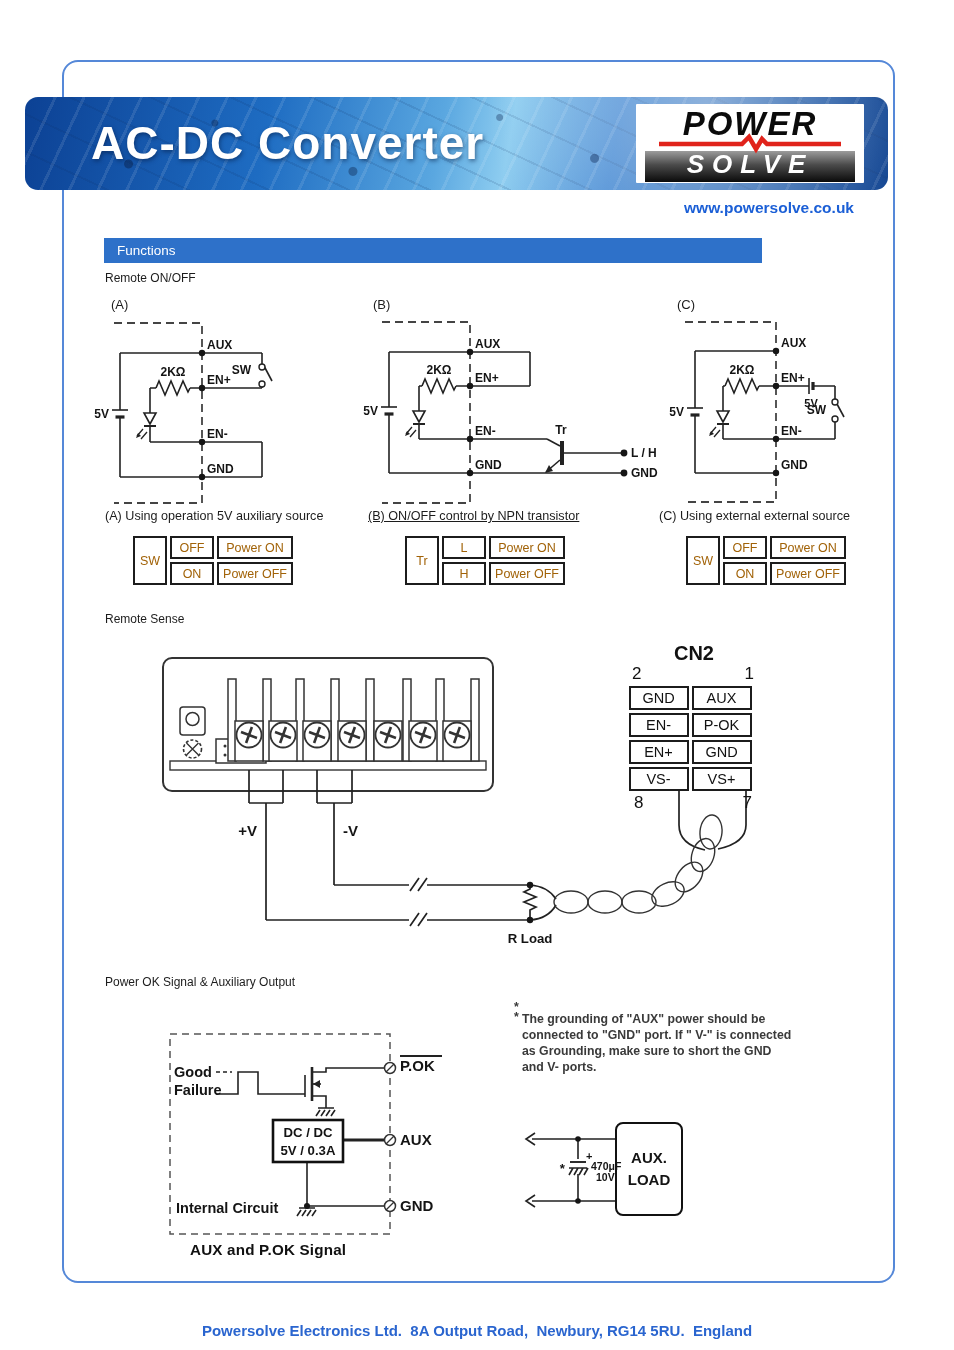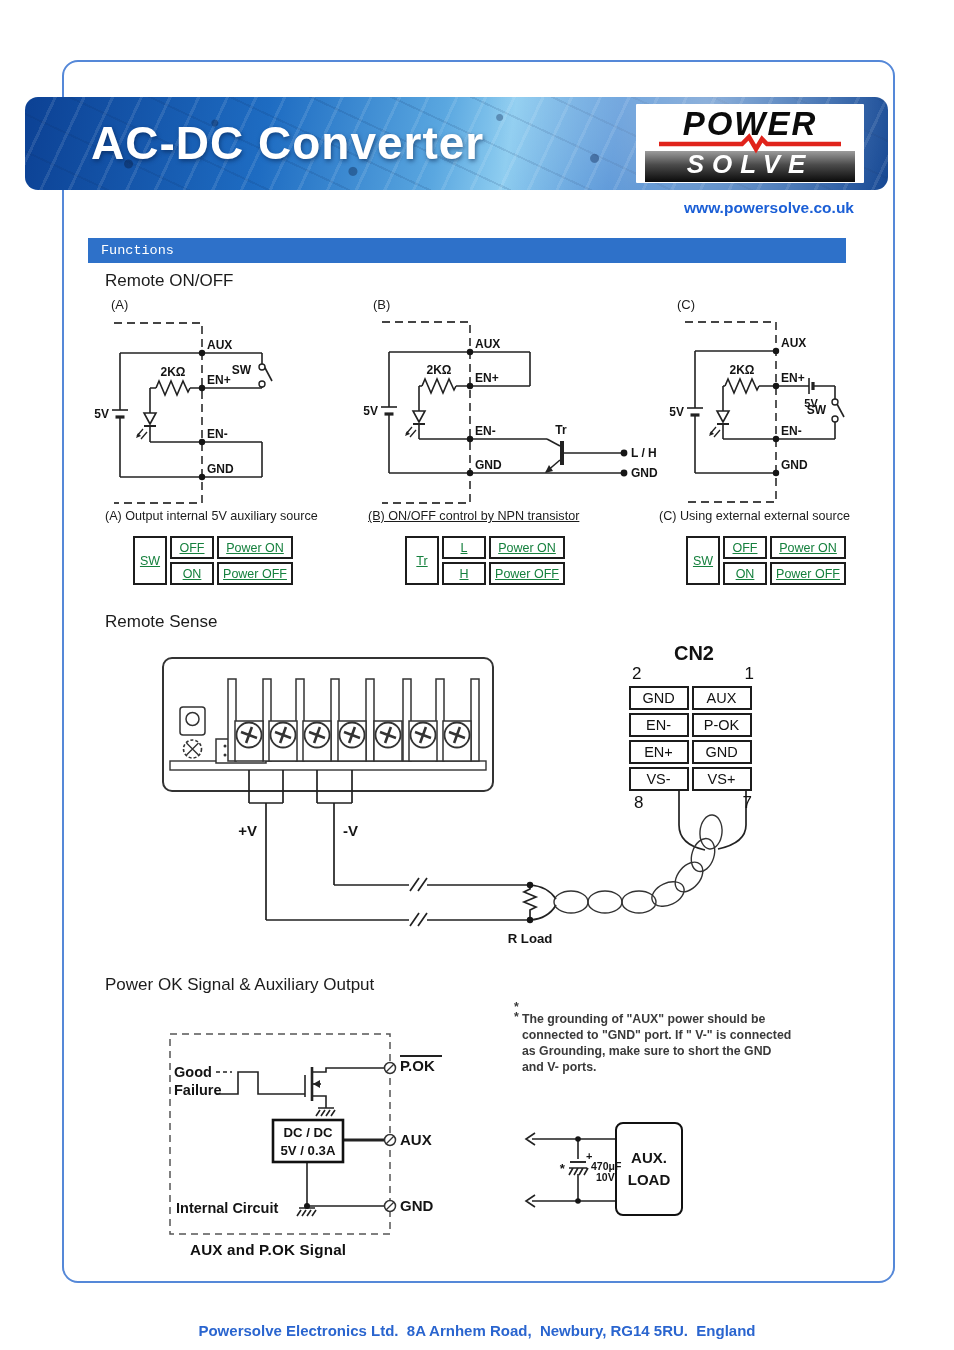--- a/index.html
+++ b/index.html
@@ -26,29 +26,29 @@
   .logo{position:absolute;right:24px;top:7px;width:228px;height:79px;background:#fff;border-radius:1px;
     padding:4px 9px 6px;box-sizing:border-box;}
   .logo-top{font-size:33px;font-style:italic;font-weight:900;letter-spacing:2px;color:#0b0b0b;
     line-height:.95;text-align:center;}
   .logo-spike{display:block;margin:-3px auto 0;}
   .logo-bottom{margin-top:1px;background:linear-gradient(180deg,#9c9c9c,#4a4a4a 45%,#0a0a0a);
     color:#fff;font-style:italic;font-weight:900;font-size:26px;letter-spacing:8px;text-align:center;
     padding:0 2px 3px;line-height:1.05;}
   .url{right:100px;top:199px;font-weight:700;font-size:15.5px;color:var(--link-blue,#1b5fd6);cursor:pointer;}
   
-  .fbar{left:88px;top:238px;width:758px;height:25px;background:var(--bar-blue,#2e71c9);font-family:Liberation Mono, monospace;}
+  .fbar{left:104px;top:238px;width:658px;height:25px;background:var(--bar-blue,#2e71c9);}
   .fbar span{display:block;color:#fff;font-size:13.5px;line-height:25px;padding-left:13px;}
-  .h-small{font-size:17px;color:#1c1c1c;}
+  .h-small{font-size:12px;color:#1c1c1c;}
   .diag-letter{font-size:13px;color:#1c1c1c;}
   .caption{font-size:12.6px;color:#1c1c1c;}
   
   .tbl{display:grid;grid-template-columns:34px 44px 76px;grid-auto-rows:23px;gap:3px;}
   .tbl .cell{border:2px solid #1c1c1c;background:#fff;display:flex;align-items:center;justify-content:center;
-    font-size:12.5px;color:#15803d;text-decoration:underline;}
+    font-size:12.5px;color:#a16207;}
   .tbl .head{grid-row:1 / span 2;}
   
   .cn2{left:628px;top:642px;width:132px;}
   .cn2-title{text-align:center;font-size:20px;font-weight:700;color:#111;line-height:22px;}
   .cn2-pins{position:relative;height:22px;font-size:17px;color:#111;}
   .cn2-pins .pl{position:absolute;left:4px;top:0;}
   .cn2-pins .pr{position:absolute;right:6px;top:0;}
   .cn2-grid{display:grid;grid-template-columns:60px 60px;grid-auto-rows:24px;gap:3px;margin:0 auto;width:131px;}
   .cn2-grid .cell{border:2px solid #1c1c1c;background:#fff;display:flex;align-items:center;justify-content:center;
     font-size:14.5px;font-weight:500;color:#111;}
@@ -221,21 +221,21 @@
     <text x="126" y="35" class="lbl">AUX</text>
     <text x="126" y="70" class="lbl">EN+</text>
     <text x="126" y="123" class="lbl">EN-</text>
     <text x="126" y="157" class="lbl">GND</text>
     <text x="87" y="62" text-anchor="middle" class="lbl">2KΩ</text>
     <text x="29" y="104" text-anchor="end" class="lbl">5V</text>
     <text x="156" y="95" text-anchor="middle" class="lbl11">5V</text>
     <text x="171" y="102" text-anchor="end" class="lbl">SW</text>
   </svg>
 
-  <div class="abs caption" style="left:105px;top:509px;">(A) Output internal 5V auxiliary source</div>
+  <div class="abs caption" style="left:105px;top:509px;">(A) Using operation 5V auxiliary source</div>
   <div class="abs caption" style="left:368px;top:509px;text-decoration:underline;">(B) ON/OFF control by NPN transistor</div>
   <div class="abs caption" style="left:659px;top:509px;">(C) Using external external source</div>
 
   <div class="abs tbl" style="left:133px;top:536px;">
     <div class="cell head">SW</div>
     <div class="cell">OFF</div>
     <div class="cell">Power ON</div>
     <div class="cell">ON</div>
     <div class="cell">Power OFF</div>
   </div>
@@ -426,17 +426,17 @@
     <circle cx="66" cy="89" r="2.8" fill="#151515"></circle>
     <text x="137" y="51" text-anchor="middle" class="lbl15">AUX.</text>
     <text x="137" y="73" text-anchor="middle" class="lbl15">LOAD</text>
     <text x="74" y="48" class="lbl11">+</text>
     <text x="53" y="61" text-anchor="end" class="lbl13">*</text>
     <text x="79" y="58" class="lbl10">470μF</text>
     <text x="84" y="69" class="lbl10">10V</text>
   </svg>
 
   <div class="abs footer">
-    <div>Powersolve Electronics Ltd.  8A Arnhem Road,  Newbury, RG14 5RU.  England</div>
+    <div>Powersolve Electronics Ltd.  8A Output Road,  Newbury, RG14 5RU.  England</div>
     
   </div>
 
 </div>
 
 </body></html>

